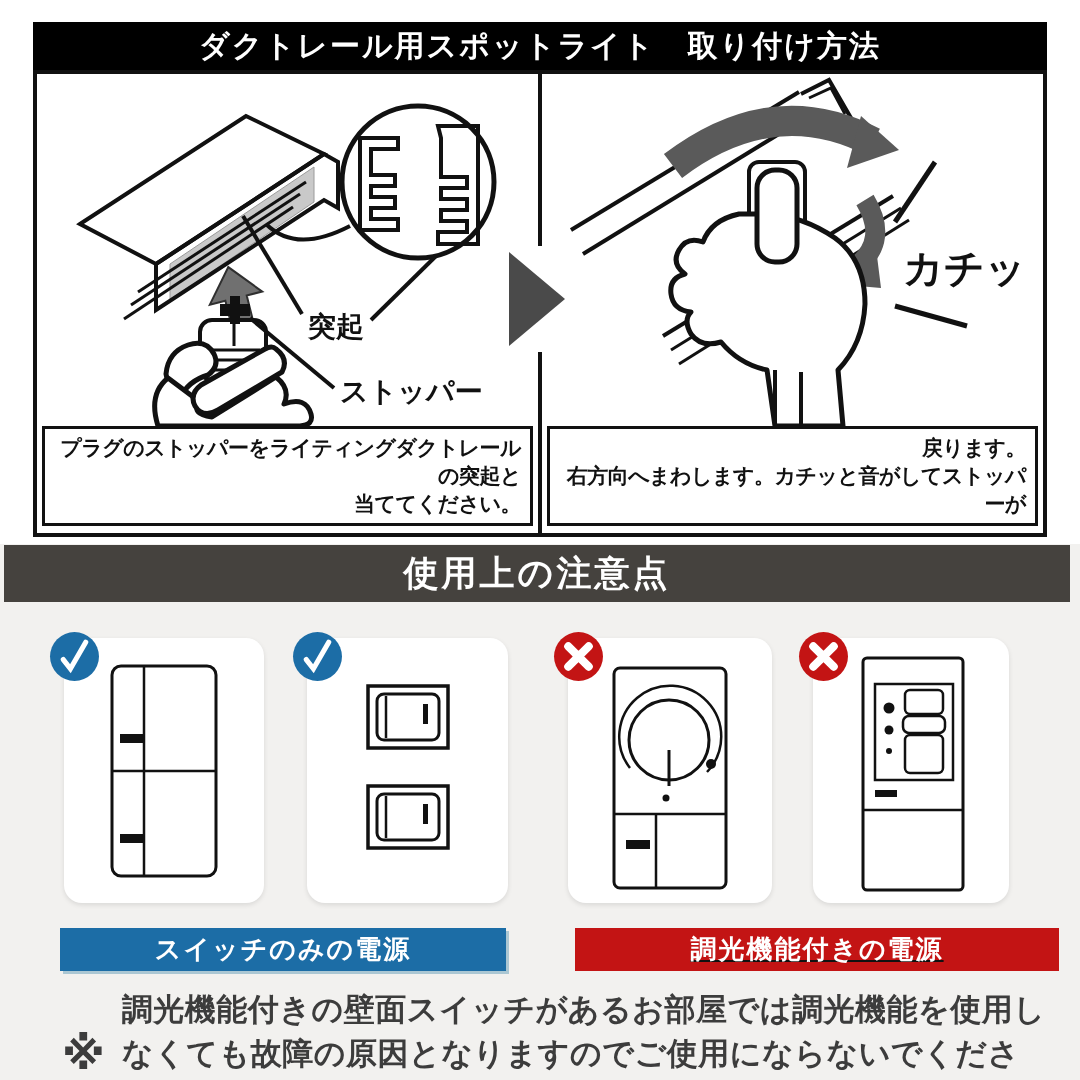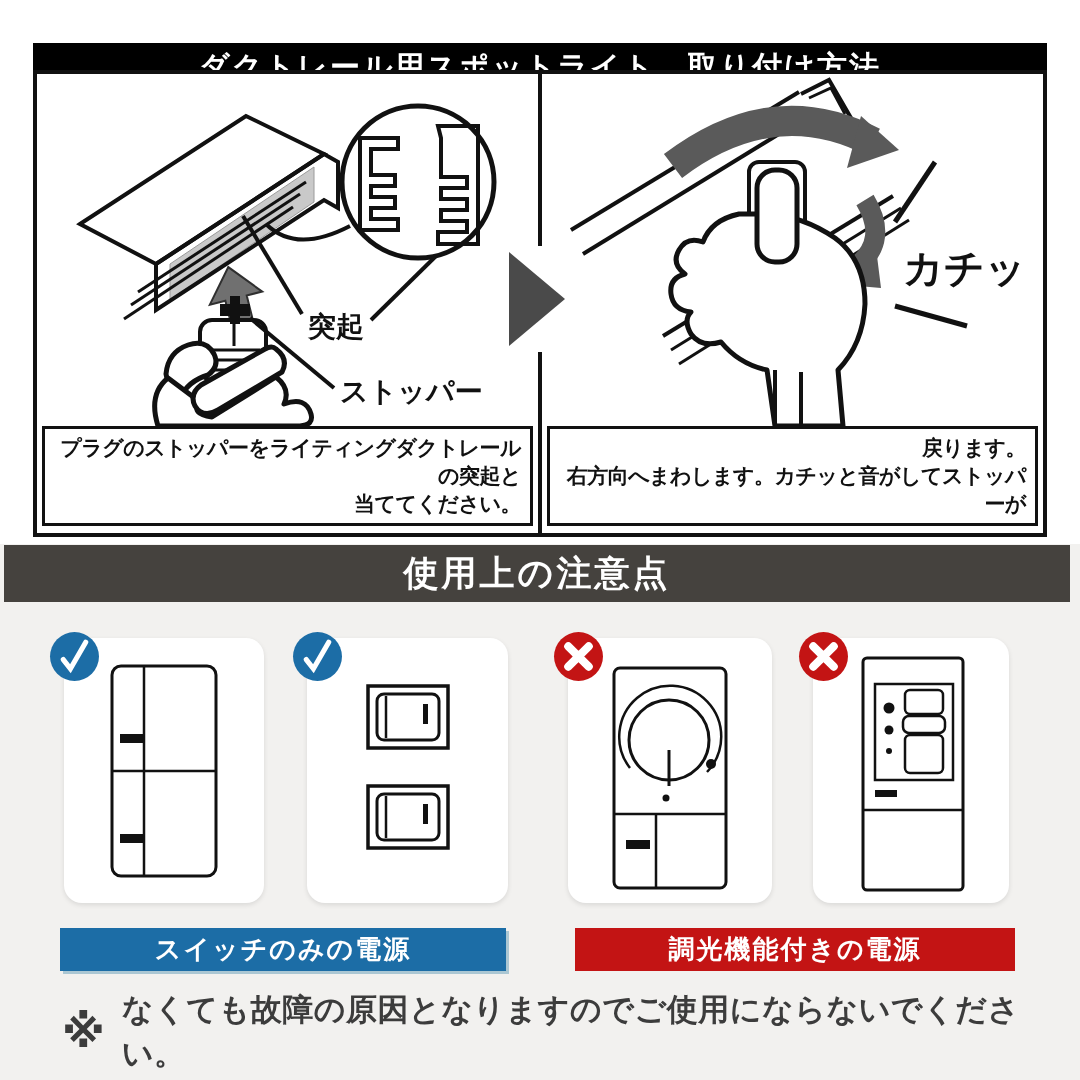--- a/index.html
+++ b/index.html
@@ -1,20 +1,20 @@
 <!DOCTYPE html>
 <html style="--header-bg: #000000; --notice-bg: #45423e; --ok-blue: #1c6da6; --ng-red: #c31414; --section-bg: #f2f1ef; --ink: #111111; --arrow-gray: #4a4a4a; --slot-gray: #c9c9c9; --motion-gray: #5a5a5a; --footnote-ink: #3c3c3c;"><head>
 <meta charset="utf-8">
 <style>
   html,body{margin:0;padding:0;background:#fff;}
   .stage{position:relative;width:1080px;height:1080px;background:#fff;overflow:hidden;
          font-family:"Liberation Sans","DejaVu Sans",sans-serif;font-weight:bold;color:var(--ink);}
   
   .header-bar{position:absolute;left:33px;top:22px;width:1014px;height:48px;background:var(--header-bg);
-              display:flex;align-items:center;justify-content:center;margin-top:21px;}
+              display:flex;align-items:center;justify-content:center;}
   .header-bar span{color:#fff;font-size:30px;letter-spacing:2px;}
   
   .main-box{position:absolute;left:33px;top:70px;width:1006px;height:459px;border:4px solid var(--ink);
             background:#fff;display:flex;}
   .panel{flex:1;display:flex;flex-direction:column;min-width:0;text-align:right;}
   .v-divider{width:4px;background:var(--ink);}
   .illus{flex:0 0 352px;width:100%;}
   .caption{flex:1;margin:0 5px 7px 5px;border:3px solid var(--ink);padding:5px 9px 4px 8px;
            font-size:21px;line-height:1.34;letter-spacing:-0.5px;}
   .arrow-gap{position:absolute;left:497px;top:172px;width:12px;height:106px;background:#fff;}
@@ -30,21 +30,21 @@
   .card{position:absolute;top:94px;height:265px;background:#fff;border-radius:18px;
         box-shadow:0 2px 5px rgba(0,0,0,0.10);}
   .card svg{width:100%;height:100%;display:block;}
   .badge{position:absolute;left:-15px;top:-7px;width:51px;height:51px;}
   .c1{left:64px;width:200px;} .c2{left:307px;width:201px;}
   .c3{left:568px;width:204px;} .c4{left:813px;width:196px;}
   
   .power-bar{position:absolute;top:384px;height:43px;display:flex;align-items:center;justify-content:center;}
   .power-bar span{color:#fff;font-size:26px;letter-spacing:2px;}
   .bar-ok{left:60px;width:446px;background:var(--ok-blue);box-shadow:3px 3px 0 rgba(40,120,160,0.35);}
-  .bar-ng{left:575px;width:440px;background:var(--ng-red);}
+  .bar-ng{left:575px;width:484px;background:var(--ng-red);text-decoration:underline;}
   
   .footnote{position:absolute;left:62px;top:444px;width:995px;display:flex;align-items:center;gap:17px;
             color:var(--footnote-ink);}
   .footnote .marker{font-size:44px;line-height:1;}
   .footnote .lines{font-size:31px;line-height:1.42;letter-spacing:0.5px;}
   svg text{font-family:"Liberation Sans","DejaVu Sans",sans-serif;font-weight:bold;}
   .ln{stroke:var(--ink);fill:none;}
 </style>
 </head>
 <body>
@@ -237,17 +237,18 @@
     <div class="power-bar bar-ok">
       <span>スイッチのみの電源</span>
     </div>
     <div class="power-bar bar-ng">
       <span>調光機能付きの電源</span>
     </div>
 
     <div class="footnote">
       <span class="marker">※</span>
       <span class="lines">
+        <div>調光機能付きの壁面スイッチがあるお部屋では調光機能を使用し</div>
         <div>なくても故障の原因となりますのでご使用にならないでください。</div>
       </span>
     </div>
   </div>
 </div>
 
 </body></html>

